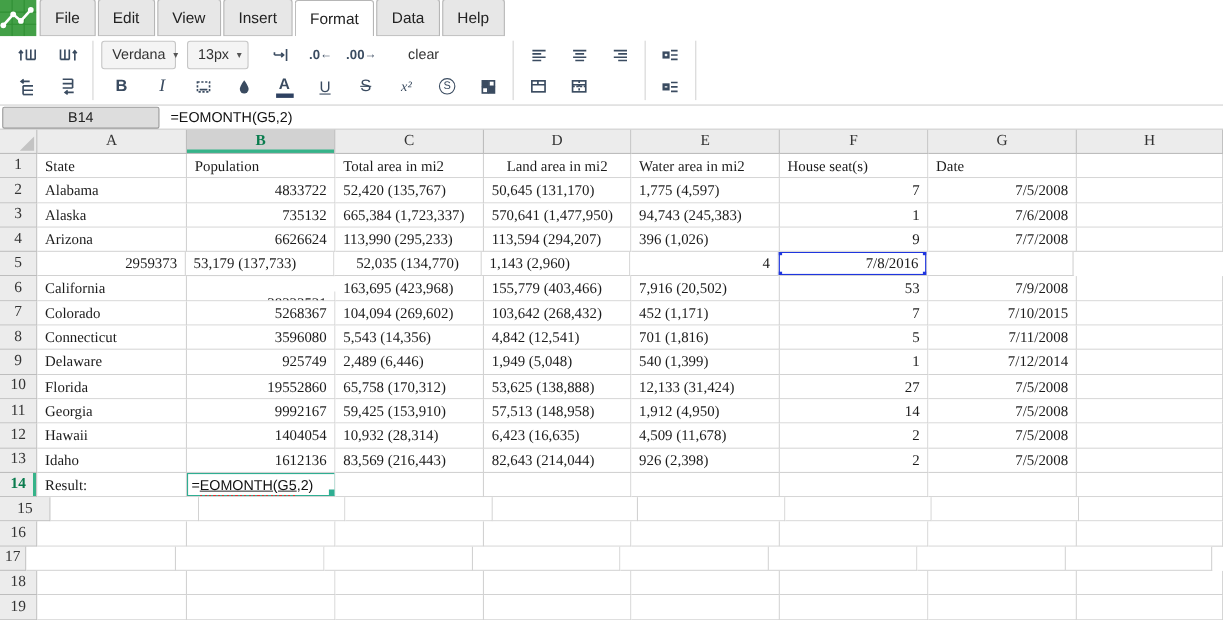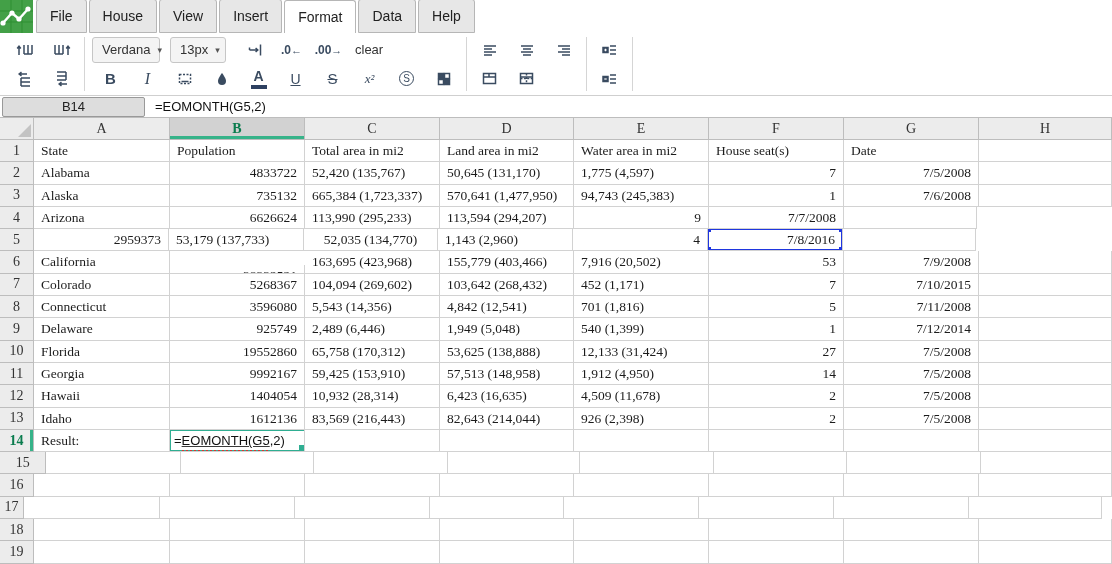--- a/index.html
+++ b/index.html
@@ -30,21 +30,21 @@
   .tb-s { font-size:15px; text-decoration:line-through; }
   .tb-sup { font-size:13px; font-family:"Liberation Serif",serif; font-style:italic; }
   .acolor { display:flex; flex-direction:column; align-items:center; line-height:1; }
   .acolor .a { font-weight:bold; font-size:14px; }
   .acolor .bar { width:16px; height:4px; background:#2e4161; margin-top:2px; }
   .circ-s { width:15px; height:15px; border:1.3px solid #3a4b60; border-radius:50%;
             display:flex; align-items:center; justify-content:center; font-size:10px; }
   .dd { height:26px; border:1px solid #c6c6c6; border-radius:3px; background:#f4f4f4; padding:0 9px;
         font-size:13px; color:#333; display:flex; align-items:center; gap:7px; cursor:pointer; }
   .dd .caret { font-size:9px; color:#555; }
-  .clear-lbl { font-size:13px; color:#333; margin-left:8px; cursor:pointer; }
+  .clear-lbl { font-size:13px; color:#333; margin-left:24px; cursor:pointer; }
   .decbtn { font-size:12px; font-weight:bold; letter-spacing:0; }
   .decbtn .arr { font-size:11px; }
 
   
   .fbar { position:absolute; left:0; top:95px; width:1112px; height:23px; background:#fff;
           border-top:1px solid #cfcfcf; border-bottom:1px solid #bdbdbd; display:flex; align-items:center; }
   .cellref { width:143px; height:20px; margin-left:2px; background:#ddd; border:1px solid #999;
              border-radius:2px; display:flex; align-items:center; justify-content:center;
              font-size:13px; color:#222; }
   .fx { margin-left:10px; font-size:13px; color:#111; flex:1; }
@@ -89,21 +89,21 @@
       <path d="M11 0v33 M22 0v33 M0 11h33 M0 22h33" stroke="#2f8f33" stroke-width="1"></path>
       <path d="M3 23 L12 13 L19 19 L28 9" stroke="#fff" stroke-width="2.4" fill="none"></path>
       <circle cx="3" cy="23" r="2.6" fill="#fff"></circle>
         <circle cx="12" cy="13" r="2.6" fill="#fff"></circle>
       <circle cx="19" cy="19" r="2.6" fill="#fff"></circle>
         <circle cx="28" cy="9" r="2.6" fill="#fff"></circle>
     </svg>
   </div>
   <div class="tabs">
       <div class="tab">File</div>
-      <div class="tab">House</div>
+      <div class="tab">Edit</div>
       <div class="tab">View</div>
       <div class="tab">Insert</div>
       <div class="tab active">Format</div>
       <div class="tab">Data</div>
       <div class="tab">Help</div>
     </div>
 </div>
 
 <div class="toolbar">
 
@@ -276,21 +276,21 @@
       <div class="colhead" style="width: 135px;">E</div>
       <div class="colhead" style="width: 135px;">F</div>
       <div class="colhead" style="width: 135px;">G</div>
       <div class="colhead" style="width: 133px;">H</div>
     </div>
     <div class="g-row">
       <div class="rowhead" style="width: 34px;">1</div>
       <div class="cell" style="width: 136px;">State</div>
       <div class="cell" style="width: 135px;">Population</div>
       <div class="cell" style="width: 135px;">Total area in mi2</div>
-      <div class="cell" style="width: 134px;">Land area in mi2</div>
+      <div class="cell" style="width: 134px; text-align: center;">Land area in mi2</div>
       <div class="cell" style="width: 135px;">Water area in mi2</div>
       <div class="cell" style="width: 135px;">House seat(s)</div>
       <div class="cell" style="width: 135px;">Date</div>
       <div class="cell" style="width: 133px;"></div>
     </div>
     <div class="g-row">
       <div class="rowhead" style="width: 34px;">2</div>
       <div class="cell" style="width: 136px;">Alabama</div>
       <div class="cell right" style="width: 135px;">4833722</div>
       <div class="cell" style="width: 135px;">52,420 (135,767)</div>
@@ -310,20 +310,21 @@
       <div class="cell right" style="width: 135px;">1</div>
       <div class="cell right" style="width: 135px;">7/6/2008</div>
       <div class="cell" style="width: 133px;"></div>
     </div>
     <div class="g-row">
       <div class="rowhead" style="width: 34px;">4</div>
       <div class="cell" style="width: 136px;">Arizona</div>
       <div class="cell right" style="width: 135px;">6626624</div>
       <div class="cell" style="width: 135px;">113,990 (295,233)</div>
       <div class="cell" style="width: 134px;">113,594 (294,207)</div>
+      <div class="cell" style="width: 135px;">396 (1,026)</div>
       <div class="cell right" style="width: 135px;">9</div>
       <div class="cell right" style="width: 135px;">7/7/2008</div>
       <div class="cell" style="width: 133px;"></div>
     </div>
     <div class="g-row">
       <div class="rowhead" style="width: 34px;">5</div>
       <div class="cell right" style="width: 135px;">2959373</div>
       <div class="cell" style="width: 135px;">53,179 (137,733)</div>
       <div class="cell" style="width: 134px; text-align: center;">52,035 (134,770)</div>
       <div class="cell" style="width: 135px;">1,143 (2,960)</div>

